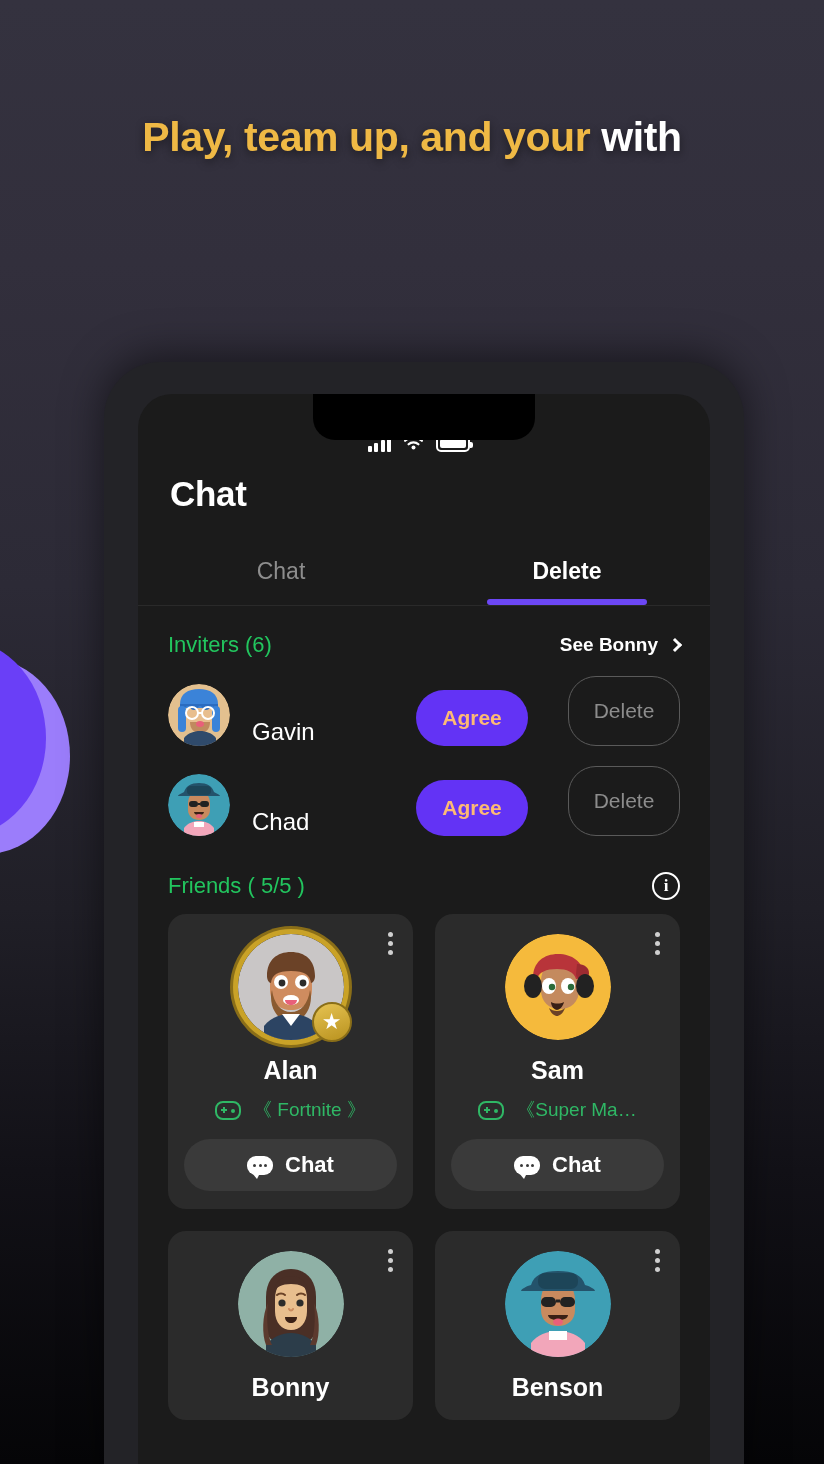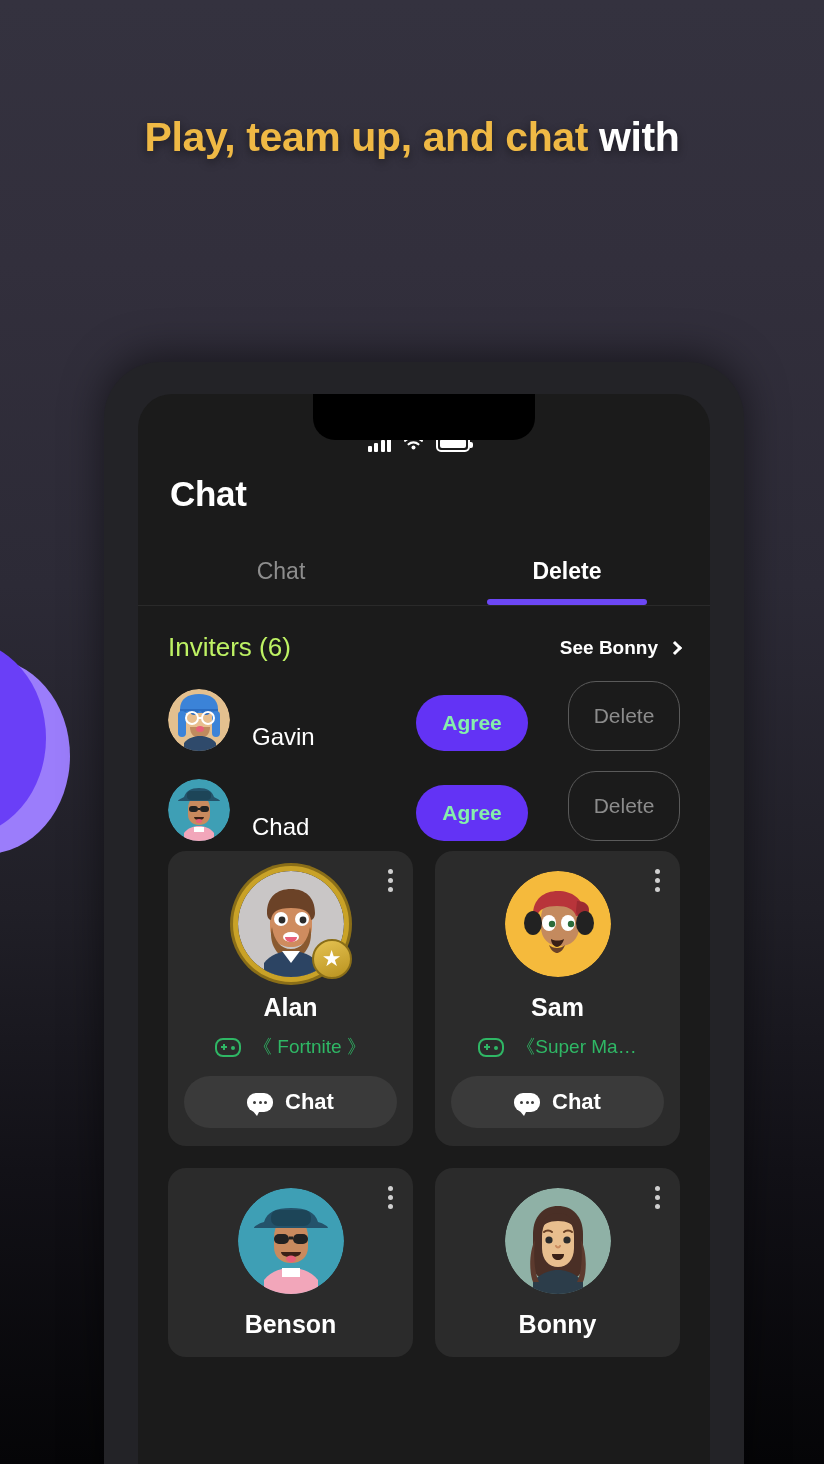--- a/index.html
+++ b/index.html
@@ -98,36 +98,36 @@
     content:""; position:absolute; left:50%; transform:translateX(-50%);
     bottom:0; width:160px; height:6px; border-radius:3px; background:#6c47f5;
   }
 
   
   .content{ padding:0 30px; }
   .section-head{
     display:flex; align-items:center; justify-content:space-between;
     padding:26px 0 8px;
   }
-  .section-title{ font-size:26px; color:#bef264; }
+  .section-title{ font-size:22px; color:#22c55e; }
   .see-more{
     display:flex; align-items:center; gap:12px;
     font-size:19px; color:#fff; font-weight:bold;
   }
   .chev{ width:10px; height:10px; border-right:3px solid #fff; border-top:3px solid #fff; transform:rotate(45deg); }
 
   .inviter-row{
     display:flex; align-items:flex-end; gap:22px;
     padding:10px 0;
   }
   .av{ width:62px; height:62px; border-radius:50%; position:relative; overflow:hidden; flex:none; }
   .inv-name{ font-size:24px; color:#fff; flex:1; }
   .btn-agree{
     width:112px; height:56px; border-radius:28px; background:#6333f5;
-    color:#86efac; font-size:21px; font-weight:bold;
+    color:#fdba74; font-size:21px; font-weight:bold;
     display:flex; align-items:center; justify-content:center; flex:none;
   }
   .btn-delete{
     width:112px; height:70px; border-radius:28px;
     border:1.5px solid #5a5a5a; color:#8c8c8c; font-size:21px;
     display:flex; align-items:center; justify-content:center; flex:none;
     margin-left:18px;
   }
 
   
@@ -195,21 +195,21 @@
   .face{ position:absolute; inset:0; }
 </style>
 </head>
 <body>
 
 <div class="backdrop"></div>
 <div class="blob-back"></div>
 <div class="blob-front"></div>
 
 <div class="headline">
-  <span class="hl">Play, team up, and chat</span><span> with</span><br>
+  <span class="hl">Play, team up, and your</span><span> with</span><br>
 </div>
 
 <div class="phone">
   <div class="screen">
     <div class="notch"></div>
 
     <div class="statusbar">
       <div class="clock">9:41</div>
       <div class="status-icons">
         <span class="bars">
@@ -282,20 +282,24 @@
             <ellipse cx="31" cy="42" rx="3" ry="2" fill="#e8607a"></ellipse>
             <path d="M16 54c4-5 9-7 15-7s11 2 15 7v8H16z" fill="#f2a6ba"></path>
             <path d="M26 48h10v5H26z" fill="#fff"></path>
           </svg>
         </div>
         <div class="inv-name">Chad</div>
         <div class="btn-agree">Agree</div>
         <div class="btn-delete">Delete</div>
       </div>
 
+      <div class="friends-head">
+        <div class="section-title">Friends ( 5/5 )</div>
+        <div class="info-icon">i</div>
+      </div>
 
       <div class="grid">
 
         <div class="fcard">
           <div class="kebab">
               <i></i>
               <i></i>
               <i></i>
             </div>
           <div class="fav ringed">
@@ -366,46 +370,20 @@
             <span>《Super Ma…</span>
           </div>
           <div class="btn-chat">
             <span class="bubble">
                 <u></u>
                 <u></u>
                 <u></u>
               </span>
             <span>Chat</span>
           </div>
-        </div>
-
-        <div class="fcard">
-          <div class="kebab">
-              <i></i>
-              <i></i>
-              <i></i>
-            </div>
-          <div class="fav">
-            <div class="inner">
-              <svg class="face" viewBox="0 0 106 106">
-                  <rect width="106" height="106" rx="53" fill="#3e9fb5"></rect>
-                <path d="M36 50c0-14 7-20 17-20s17 6 17 20v9c0 10-7 16-17 16s-17-6-17-16z" fill="#c98a5e"></path>
-                <path d="M16 40h74c0-2-6-5-10-6-3-10-12-14-27-14s-24 4-27 14c-4 1-10 4-10 6z" fill="#24536b"></path>
-                <rect x="33" y="22" width="40" height="16" rx="7" fill="#1d4558"></rect>
-                <rect x="36" y="46" width="15" height="10" rx="5" fill="#222"></rect>
-                <rect x="55" y="46" width="15" height="10" rx="5" fill="#222"></rect>
-                <path d="M51 50h4" stroke="#222" stroke-width="3"></path>
-                <path d="M43 64h20c0 3-4 5-10 5s-10-2-10-5z" fill="#3a2016"></path>
-                <ellipse cx="53" cy="71" rx="5" ry="3.5" fill="#e8607a"></ellipse>
-                <path d="M26 92c6-8 16-12 27-12s21 4 27 12v14H26z" fill="#f2a6ba"></path>
-                <path d="M44 80h18v9H44z" fill="#fff"></path>
-              </svg>
-            </div>
-          </div>
-          <div class="fname">Benson</div>
         </div>
 
         <div class="fcard">
           <div class="kebab">
               <i></i>
               <i></i>
               <i></i>
             </div>
           <div class="fav">
             <div class="inner">
@@ -422,16 +400,42 @@
                 <path d="M47 66h12c0 4-3 6-6 6s-6-2-6-6z" fill="#3a2016"></path>
                 <path d="M28 94c6-8 16-12 25-12s19 4 25 12v12H28z" fill="#2c3d4a"></path>
                 <path d="M30 52c-2 18 0 34 4 42h-6c-4-10-4-30 2-42z" fill="#5c3a2e"></path>
                 <path d="M76 52c2 18 0 34-4 42h6c4-10 4-30-2-42z" fill="#5c3a2e"></path>
               </svg>
             </div>
           </div>
           <div class="fname">Bonny</div>
         </div>
 
+        <div class="fcard">
+          <div class="kebab">
+              <i></i>
+              <i></i>
+              <i></i>
+            </div>
+          <div class="fav">
+            <div class="inner">
+              <svg class="face" viewBox="0 0 106 106">
+                  <rect width="106" height="106" rx="53" fill="#3e9fb5"></rect>
+                <path d="M36 50c0-14 7-20 17-20s17 6 17 20v9c0 10-7 16-17 16s-17-6-17-16z" fill="#c98a5e"></path>
+                <path d="M16 40h74c0-2-6-5-10-6-3-10-12-14-27-14s-24 4-27 14c-4 1-10 4-10 6z" fill="#24536b"></path>
+                <rect x="33" y="22" width="40" height="16" rx="7" fill="#1d4558"></rect>
+                <rect x="36" y="46" width="15" height="10" rx="5" fill="#222"></rect>
+                <rect x="55" y="46" width="15" height="10" rx="5" fill="#222"></rect>
+                <path d="M51 50h4" stroke="#222" stroke-width="3"></path>
+                <path d="M43 64h20c0 3-4 5-10 5s-10-2-10-5z" fill="#3a2016"></path>
+                <ellipse cx="53" cy="71" rx="5" ry="3.5" fill="#e8607a"></ellipse>
+                <path d="M26 92c6-8 16-12 27-12s21 4 27 12v14H26z" fill="#f2a6ba"></path>
+                <path d="M44 80h18v9H44z" fill="#fff"></path>
+              </svg>
+            </div>
+          </div>
+          <div class="fname">Benson</div>
+        </div>
+
       </div>
     </div>
   </div>
 </div>
 
 </body></html>

